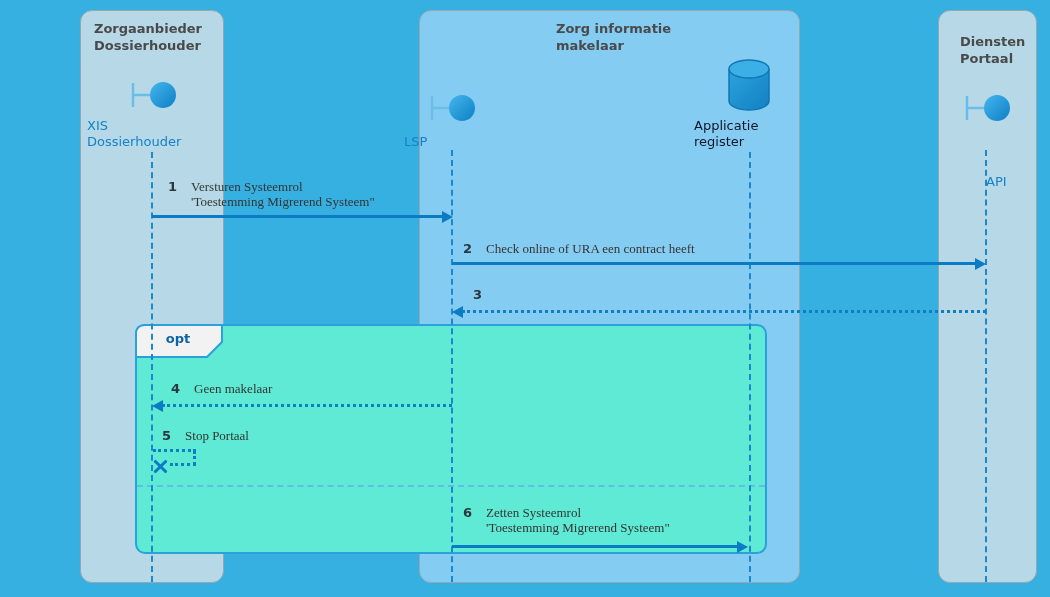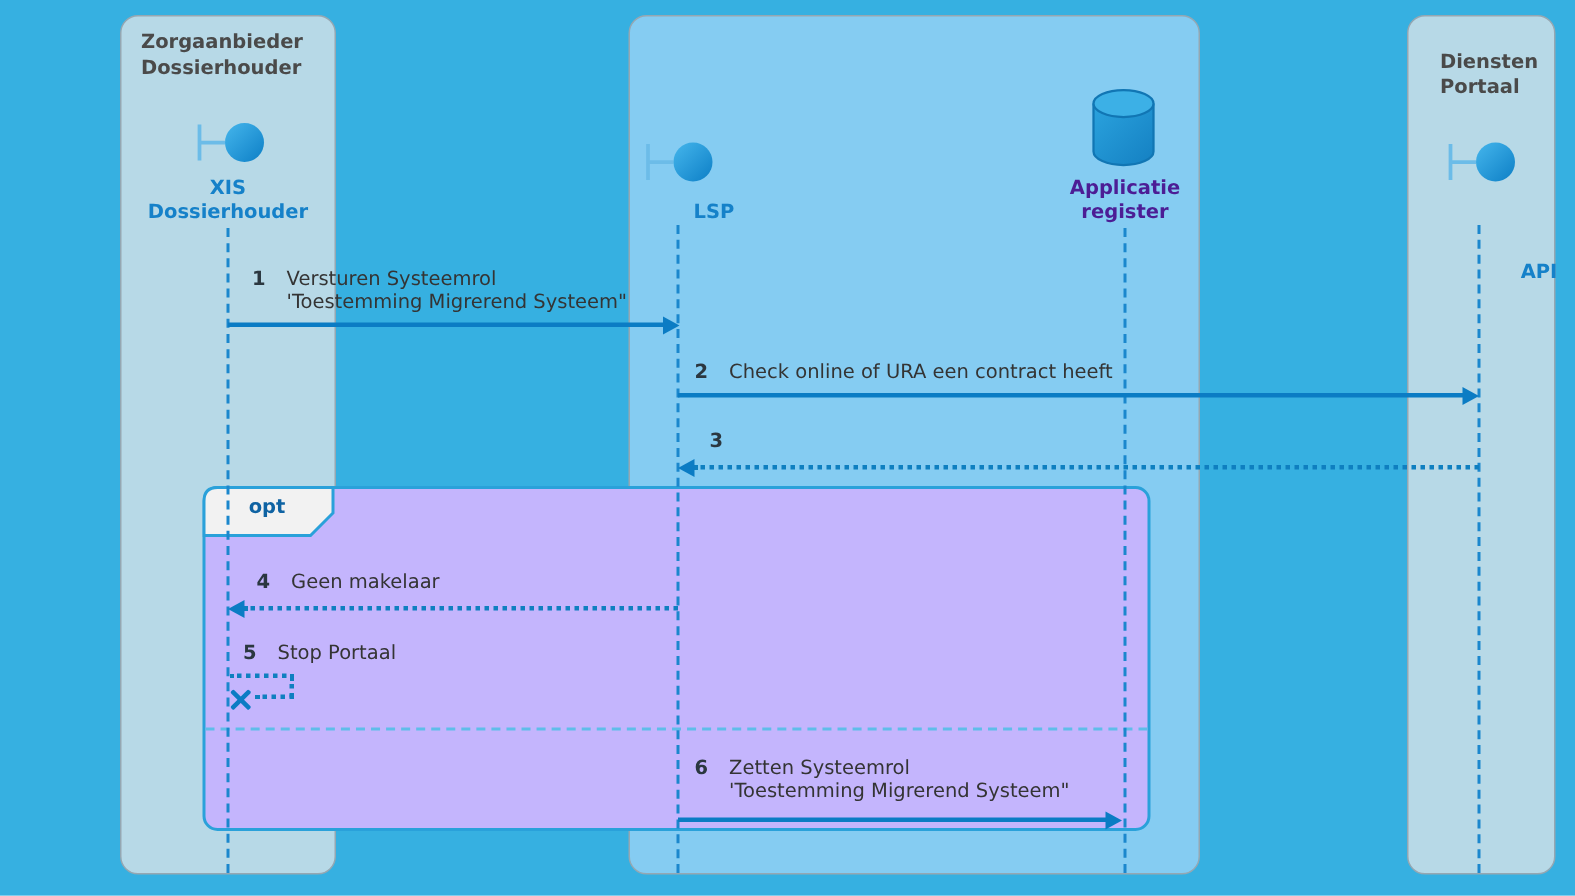--- a/index.html
+++ b/index.html
@@ -10,37 +10,37 @@
   .panel { position:absolute; top:10px; height:573px; border-radius:12px; border:1px solid #95a7b2; }
   .panel-gray  { background:#b7d9e7; }
   .panel-light { background:#85ccf2; }
 
   .panel-title { position:absolute; font-size:13px; font-weight:bold; color:#4a4a4a;
                  line-height:17px; white-space:pre-line; }
 
   .lifeline { position:absolute; width:0; border-left:2px dashed #1b87cd; }
 
   .actor-label { position:absolute; font-size:13px; color:#1581c9; line-height:16px;
-                 text-align:center; white-space:pre-line;font-weight:bold; }
-  .actor-label.light { color:#4c1d95; }
+                 text-align:left; white-space:pre-line; }
+  .actor-label.light { color:#0f172a; }
 
   .icon { position:absolute; }
 
   
   .fragment { position:absolute; left:135px; top:324px; width:632px; height:230px;
-              background:#c4b5fd; border:2px solid #2aa1da; border-radius:10px;text-decoration:underline; }
+              background:#5eead4; border:2px solid #2aa1da; border-radius:10px;text-decoration:underline; }
   .fragment-divider { position:absolute; left:0; right:0; top:159px; border-top:2px dashed #5fbde9; }
   .fragment-tab { position:absolute; left:-2px; top:-2px; }
   .fragment-tab-label { position:absolute; left:0; top:7px; width:86px; text-align:center;
                         font-size:13px; font-weight:bold; color:#0f63a3; }
 
   
   .msg-label { position:absolute; font-size:13px; color:#343434; line-height:15px; display:flex; }
   .msg-num   { font-weight:bold; color:#2b3740; margin-right:14px; }
-  .msg-text  { white-space:pre-line; }
+  .msg-text  { white-space:pre-line;font-family:Liberation Serif, serif; }
 
   .arrow-line   { position:absolute; height:3px; background:#0b7cc4; }
   .arrow-dotted { position:absolute; height:0; border-top:3px dotted #0e7fc0; }
   .head-right { position:absolute; width:0; height:0;
                 border-left:11px solid #0b7cc4; border-top:6px solid transparent; border-bottom:6px solid transparent; }
   .head-left  { position:absolute; width:0; height:0;
                 border-right:11px solid #0b7cc4; border-top:6px solid transparent; border-bottom:6px solid transparent; }
 
   .vseg { position:absolute; width:0; border-left:3px dotted #0e7fc0; }
 
@@ -66,20 +66,22 @@
       </linearGradient>
     </defs>
   </svg>
 
   <div class="panel panel-gray" style="left:80px;  width:144px;"></div>
   <div class="panel panel-light" style="left:419px; width:381px;"></div>
   <div class="panel panel-gray" style="left:938px; width:99px;"></div>
 
   <div class="panel-title" style="left:94px;  top:20px;">Zorgaanbieder
 Dossierhouder</div>
+  <div class="panel-title" style="left:556px; top:20px;">Zorg informatie
+makelaar</div>
   <div class="panel-title" style="left:960px; top:20px;margin-top:13px;">Diensten
 Portaal</div>
 
   <div class="fragment">
     <div class="fragment-divider"></div>
     <div class="fragment-tab">
       <svg width="92" height="36">
         <path d="M10,1 H87 V18 L72,33 H1 V10 Q1,1 10,1 Z" fill="#f2f2f2" stroke="#2aa1da" stroke-width="2"></path>
       </svg>
       <div class="fragment-tab-label">opt</div>
@@ -106,21 +108,21 @@
     <ellipse cx="23" cy="11" rx="20" ry="9" fill="#3cb0e6" stroke="#1176b4" stroke-width="1.5"></ellipse>
   </svg>
   <svg class="icon" style="left:963px; top:93px;" width="48" height="30">
     <line x1="4" y1="3" x2="4" y2="27" stroke="#6cbce8" stroke-width="2.5"></line>
     <line x1="4" y1="15" x2="21" y2="15" stroke="#6cbce8" stroke-width="2.5"></line>
     <circle cx="34" cy="15" r="13" fill="url(#gradCircle)"></circle>
   </svg>
 
   <div class="actor-label" style="left:87px;  top:118px; width:130px;">XIS
 Dossierhouder</div>
-  <div class="actor-label" style="left:436px; top:134px; width:80px;">LSP</div>
+  <div class="actor-label" style="left:404px; top:134px; width:80px;">LSP</div>
   <div class="actor-label light" style="left:694px; top:118px; width:112px;">Applicatie
 register</div>
   <div class="actor-label" style="left:986px; top:134px; width:80px;margin-top:40px;">API</div>
 
   <div class="msg-label" style="left:168px; top:179px;">
     <span class="msg-num">1</span>
     <span class="msg-text">Versturen Systeemrol
 'Toestemming Migrerend Systeem"</span>
   </div>
   <div class="arrow-line" style="left:152px; top:215px; width:292px;"></div>

